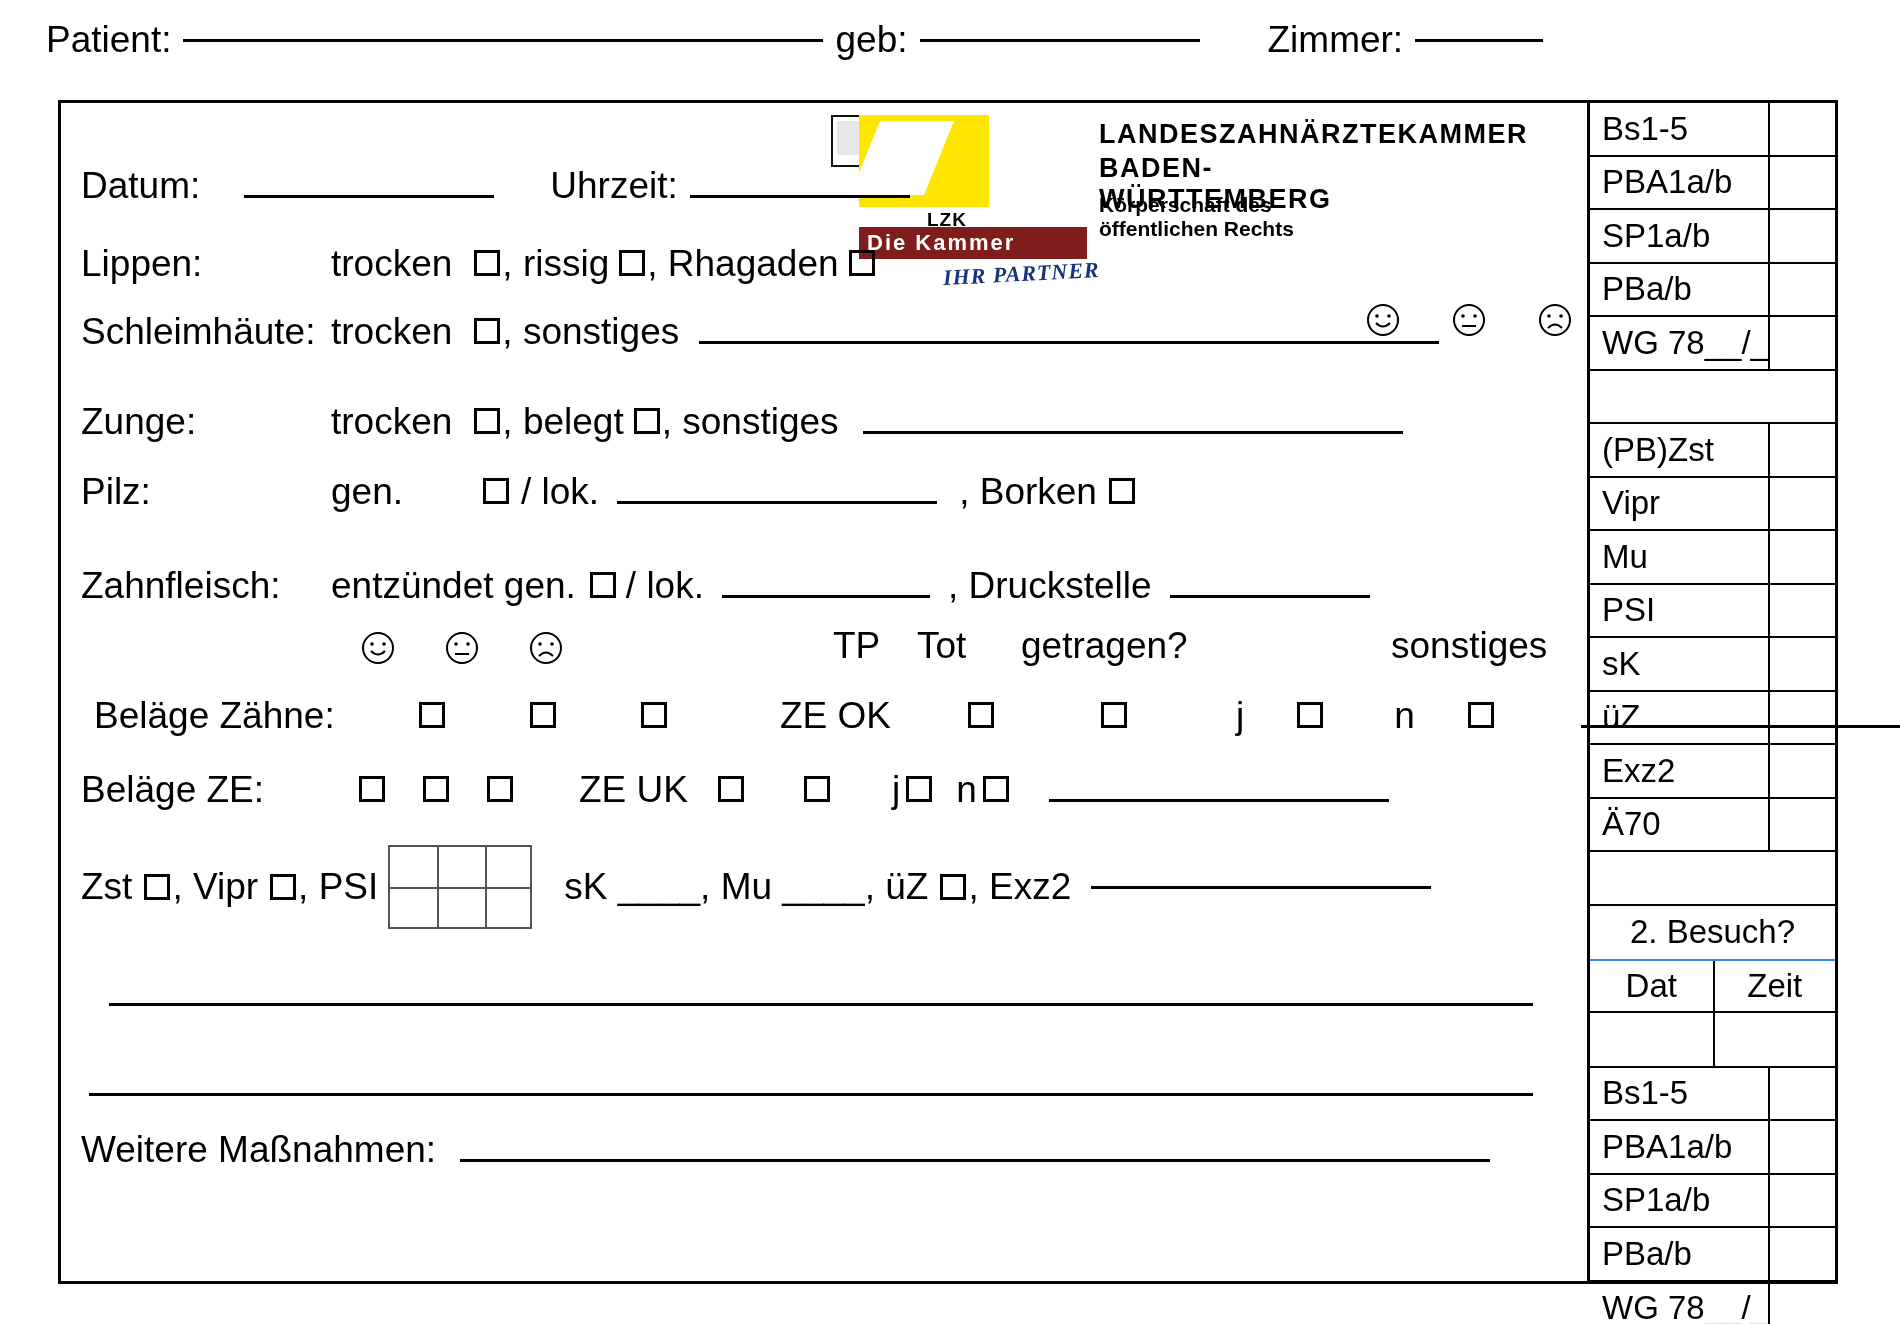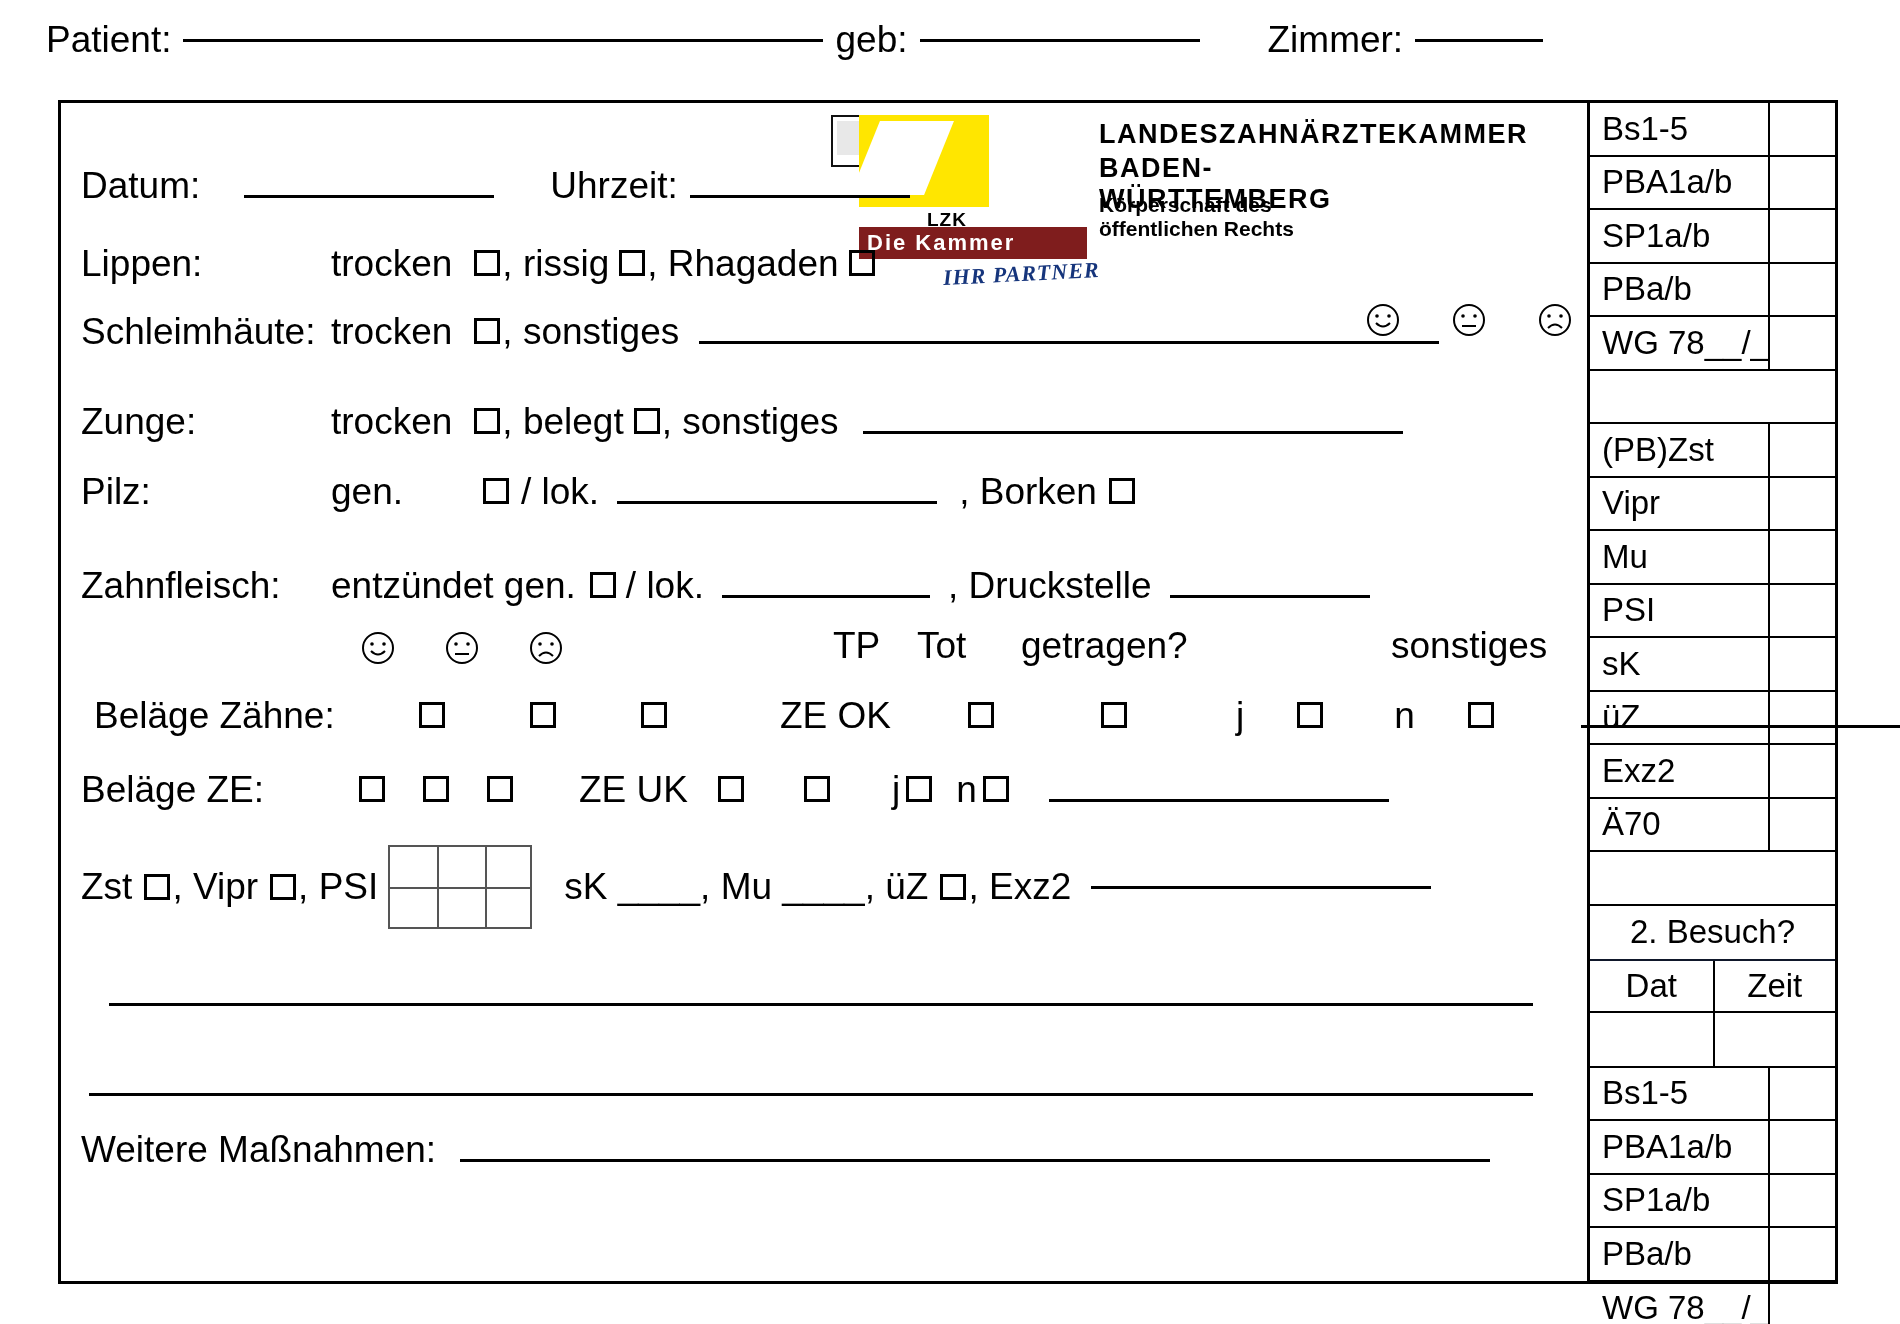--- a/index.html
+++ b/index.html
@@ -98,21 +98,21 @@
   .code-row.blank .c-label { border: none; }
   .code-row.noline .c-val { border-left: none; }
   .code-row.nodivider { border-bottom: none; }
 
   .code-head {
     height: 55px;
     display: flex;
     align-items: center;
     justify-content: center;
     font-size: 33px;
-    border-bottom: 2px solid #0f172a;
+    border-bottom: 2px solid #3b82f6;
     box-sizing: border-box;
   }
   .code-subhead {
     display: flex;
     height: 52px;
     border-bottom: 2px solid #000;
     box-sizing: border-box;
   }
   .code-subhead > div {
     flex: 1 1 50%;

